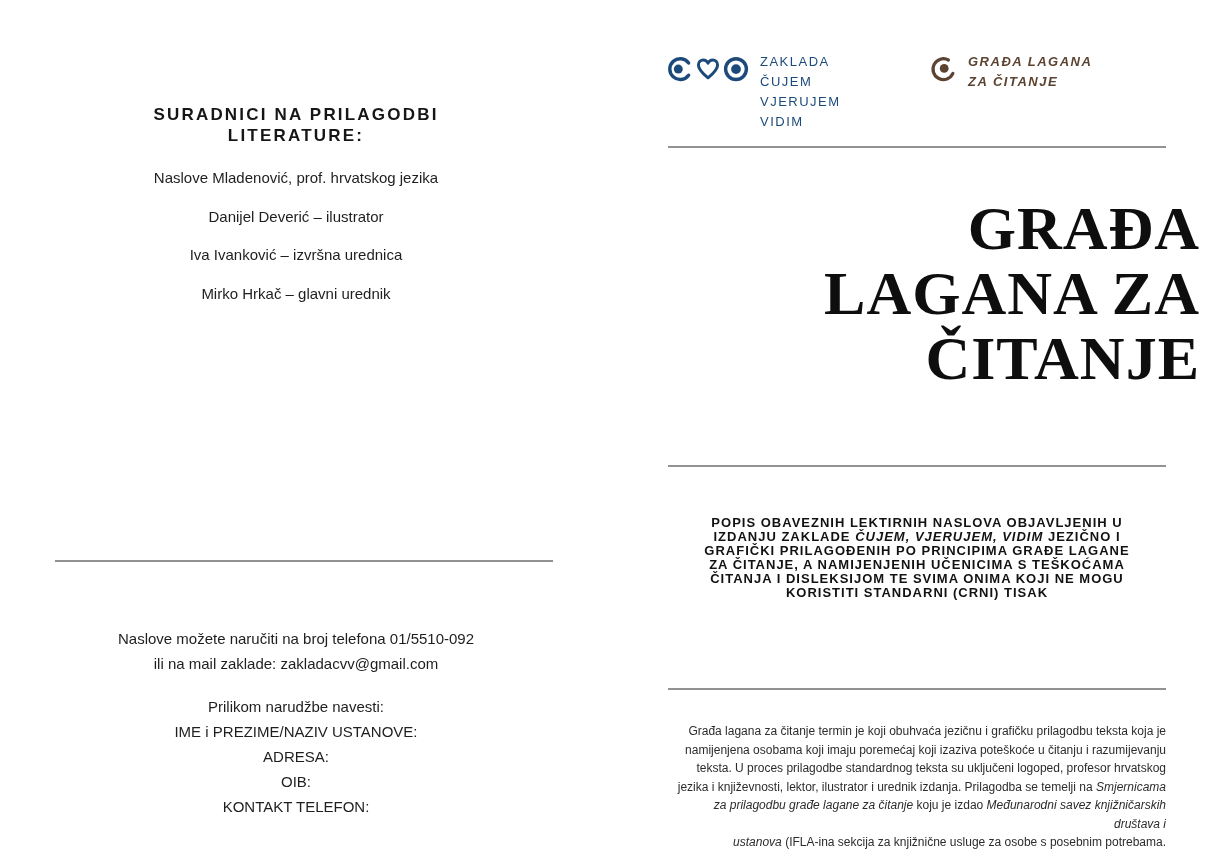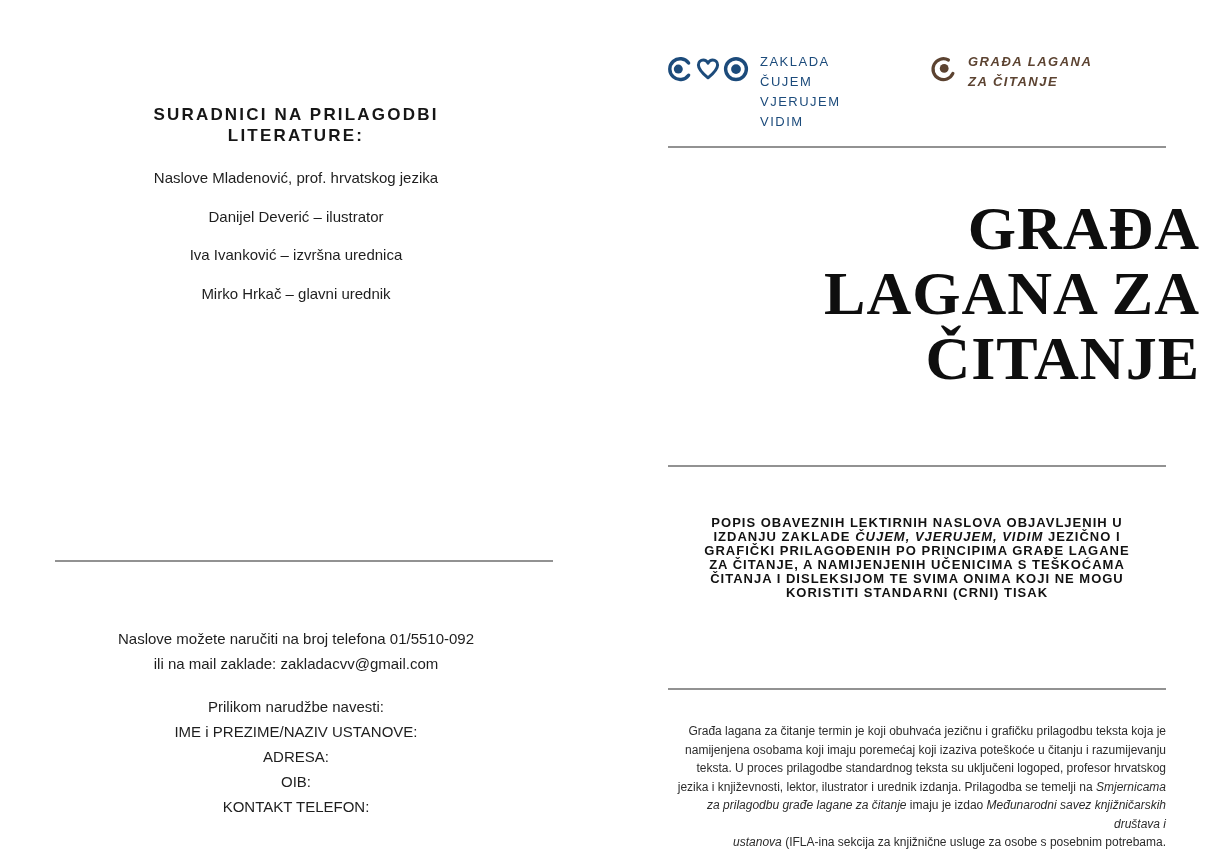--- a/index.html
+++ b/index.html
@@ -130,17 +130,17 @@
 ZA ČITANJE, A NAMIJENJENIH UČENICIMA S TEŠKOĆAMA
 ČITANJA I DISLEKSIJOM TE SVIMA ONIMA KOJI NE MOGU
 KORISTITI STANDARNI (CRNI) TISAK</span></div>
 
     <div class="divider div-r3"></div>
 
     <div class="desc-small preline"><span>Građa lagana za čitanje termin je koji obuhvaća jezičnu i grafičku prilagodbu teksta koja je
 namijenjena osobama koji imaju poremećaj koji izaziva poteškoće u čitanju i razumijevanju
 teksta. U proces prilagodbe standardnog teksta su uključeni logoped, profesor hrvatskog
 jezika i književnosti, lektor, ilustrator i urednik izdanja. Prilagodba se temelji na </span><span class="it">Smjernicama
-za prilagodbu građe lagane za čitanje</span><span> imaju je izdao </span><span class="it">Međunarodni savez knjižničarskih društava i
+za prilagodbu građe lagane za čitanje</span><span> koju je izdao </span><span class="it">Međunarodni savez knjižničarskih društava i
 ustanova</span><span> (IFLA-ina sekcija za knjižnične usluge za osobe s posebnim potrebama.</span></div>
 
   </section>
 </div>
 
 </body></html>

